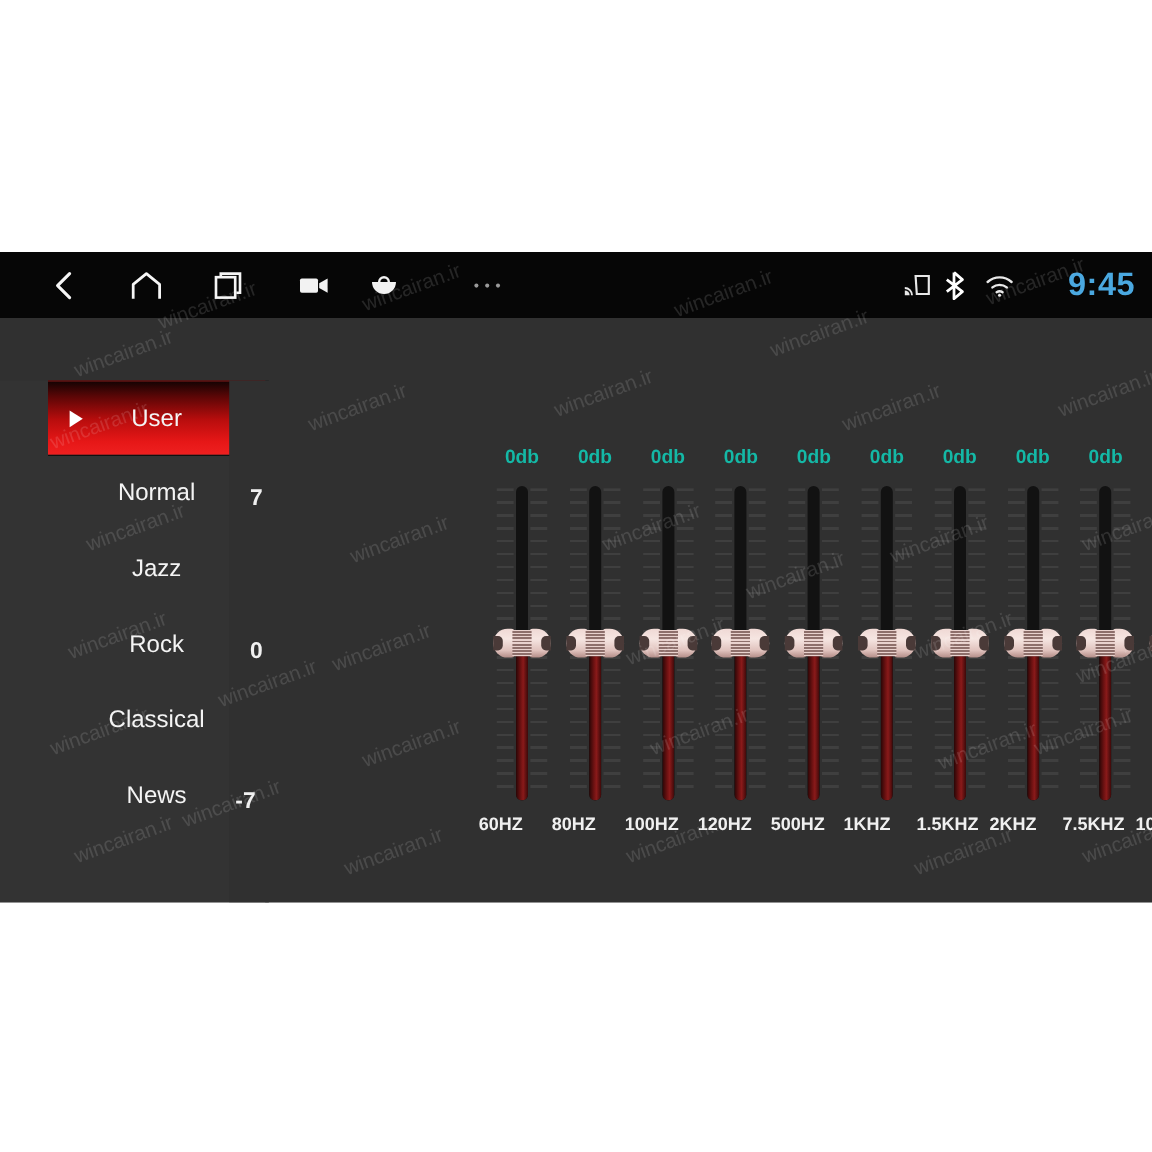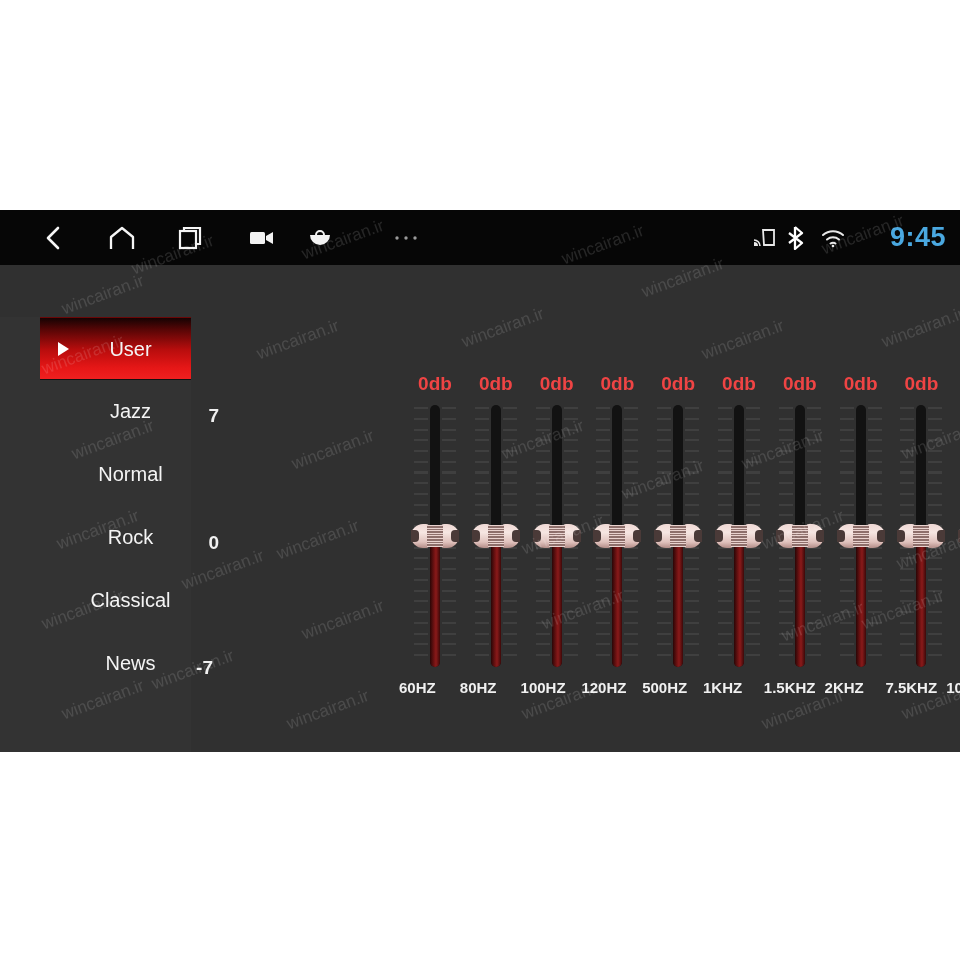--- a/index.html
+++ b/index.html
@@ -150,22 +150,22 @@
     position: absolute;
     top: 0;
     width: 56px;
     height: 435px;
   }
   .dbval {
     position: absolute;
     top: 56px;
     left: 0; width: 56px;
     text-align: center;
-    color: #ef4444;
-    font-size: 19px;
+    color: #14b8a6;
+    font-size: 16px;
     font-weight: bold;
   }
   .freqlabel {
     position: absolute;
     top: 362px;
     left: -8px; width: 72px;
     text-align: left;
     color: #f0f0f0;
     font-size: 15px;
     font-weight: bold;
@@ -340,24 +340,24 @@
       <div id="clock">9:45</div>
     </div>
 
 
     <div id="sidebar">
       <div class="preset selected">
         <span class="caret"></span>
         <span>User</span>
       </div>
       <div class="preset">
+        <span>Normal</span>
+      </div>
+      <div class="preset">
         <span>Jazz</span>
-      </div>
-      <div class="preset">
-        <span>Normal</span>
       </div>
       <div class="preset">
         <span>Rock</span>
       </div>
       <div class="preset">
         <span>Classical</span>
       </div>
       <div class="preset">
         <span>News</span>
       </div>

